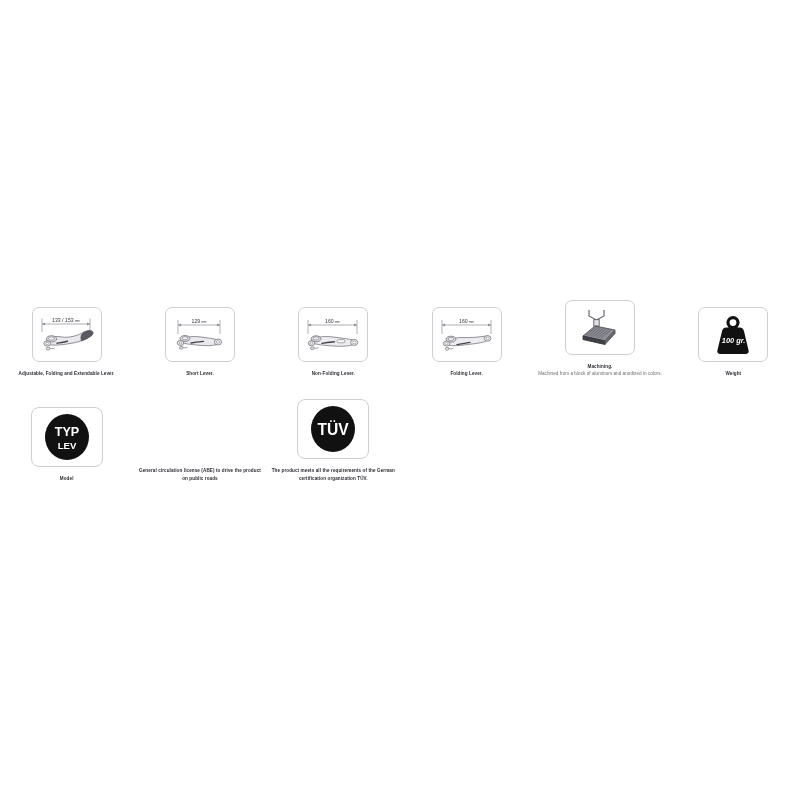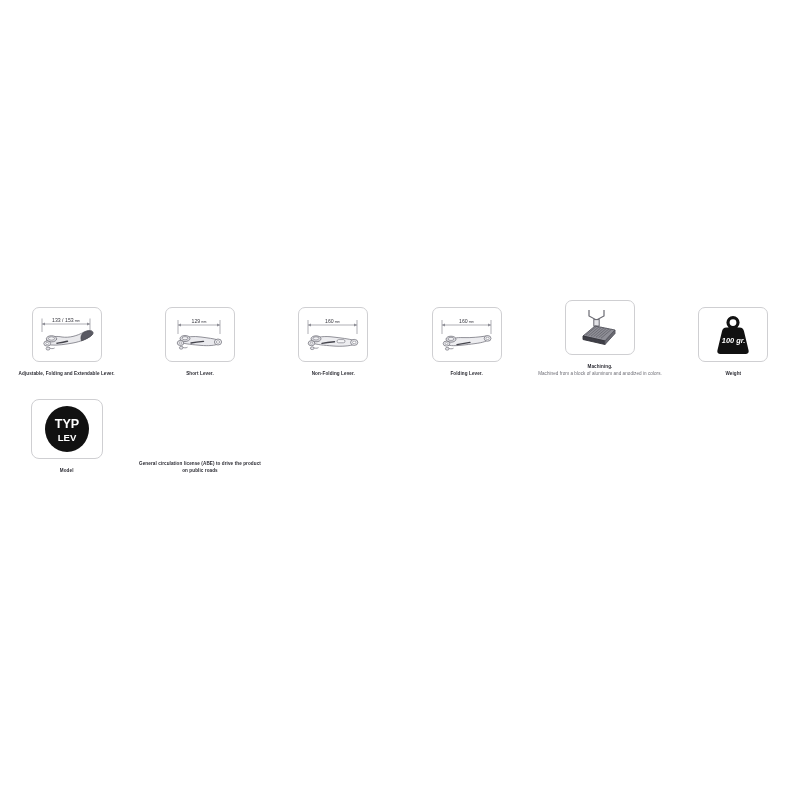--- a/index.html
+++ b/index.html
@@ -254,15 +254,24 @@
           <text x="27" y="38" text-anchor="middle" font-family="'Liberation Sans',sans-serif" font-size="9.6" font-weight="bold" fill="#ffffff">LEV</text>
         </svg>
       </div>
       <div class="cell-caption">Model</div>
     </div>
 
     <div class="feature-cell">
       <div class="cell-caption">General circulation license (ABE) to drive the product on public roads</div>
     </div>
 
+    <div class="feature-cell">
+      <div class="icon-card badge-card">
+        <svg width="54" height="52" viewBox="0 0 54 52">
+          <ellipse cx="27" cy="26" rx="22" ry="23" fill="#111111"></ellipse>
+          <text x="27" y="32" text-anchor="middle" font-family="'Liberation Sans',sans-serif" font-size="15.6" font-weight="bold" fill="#ffffff">TÜV</text>
+        </svg>
+      </div>
+      <div class="cell-caption">The product meets all the requirements of the German certification organization TÜV.</div>
+    </div>
 
   </div>
 </div>
 
 </body></html>

